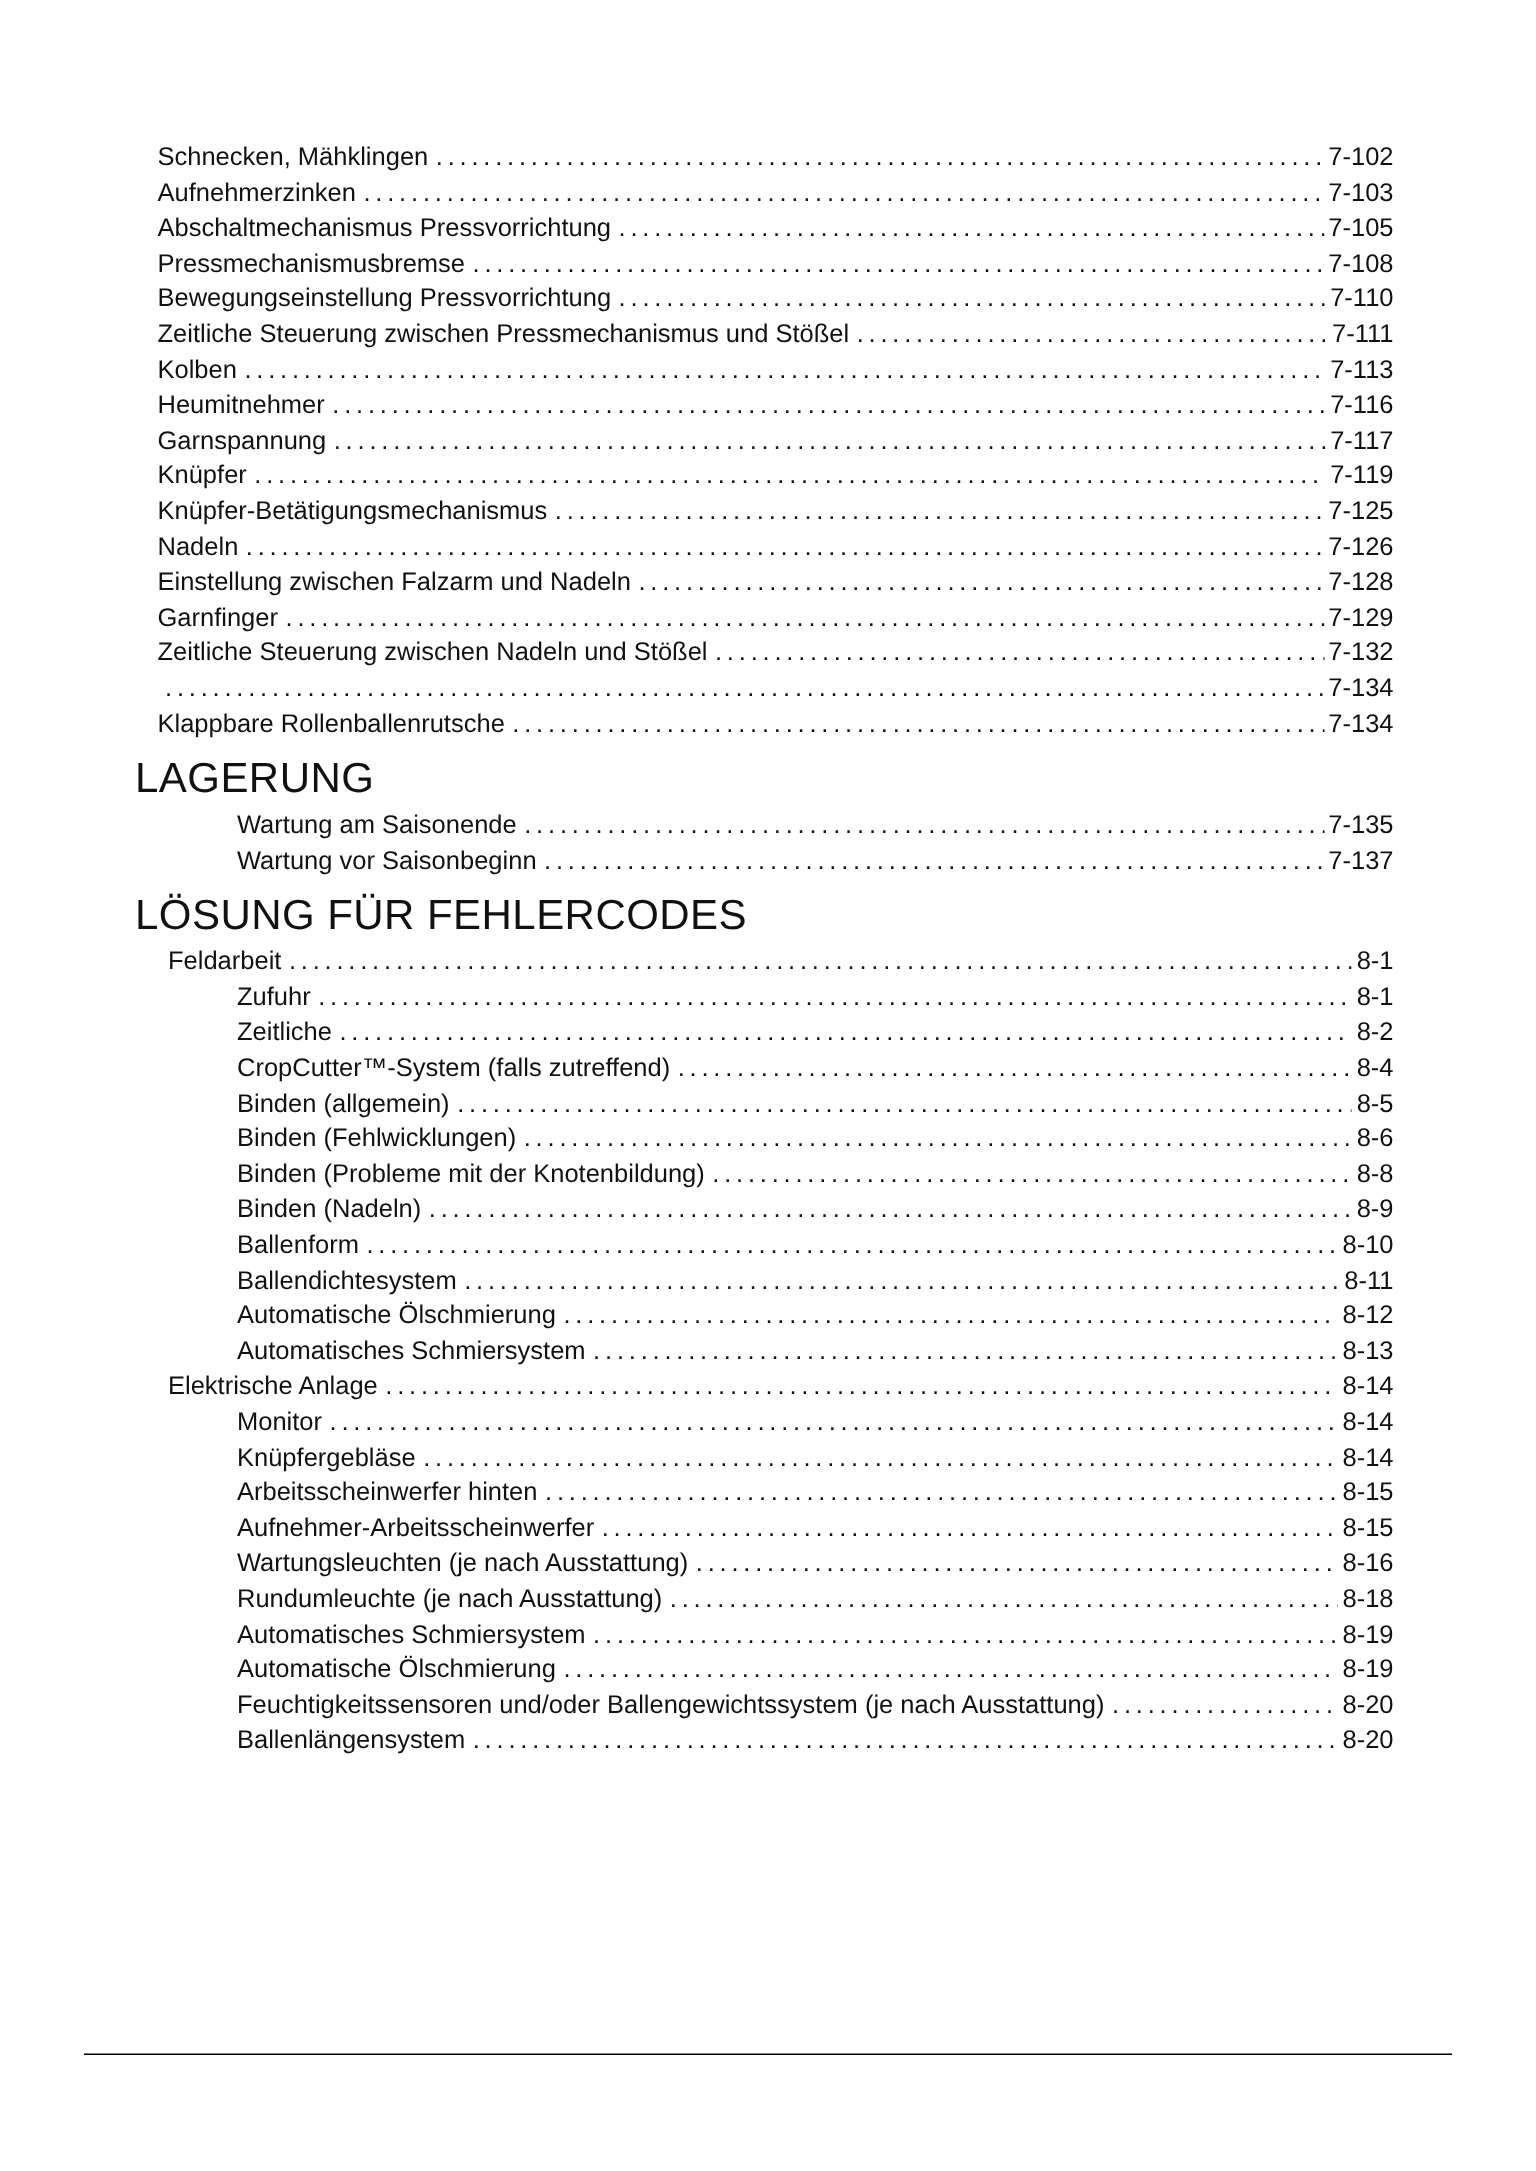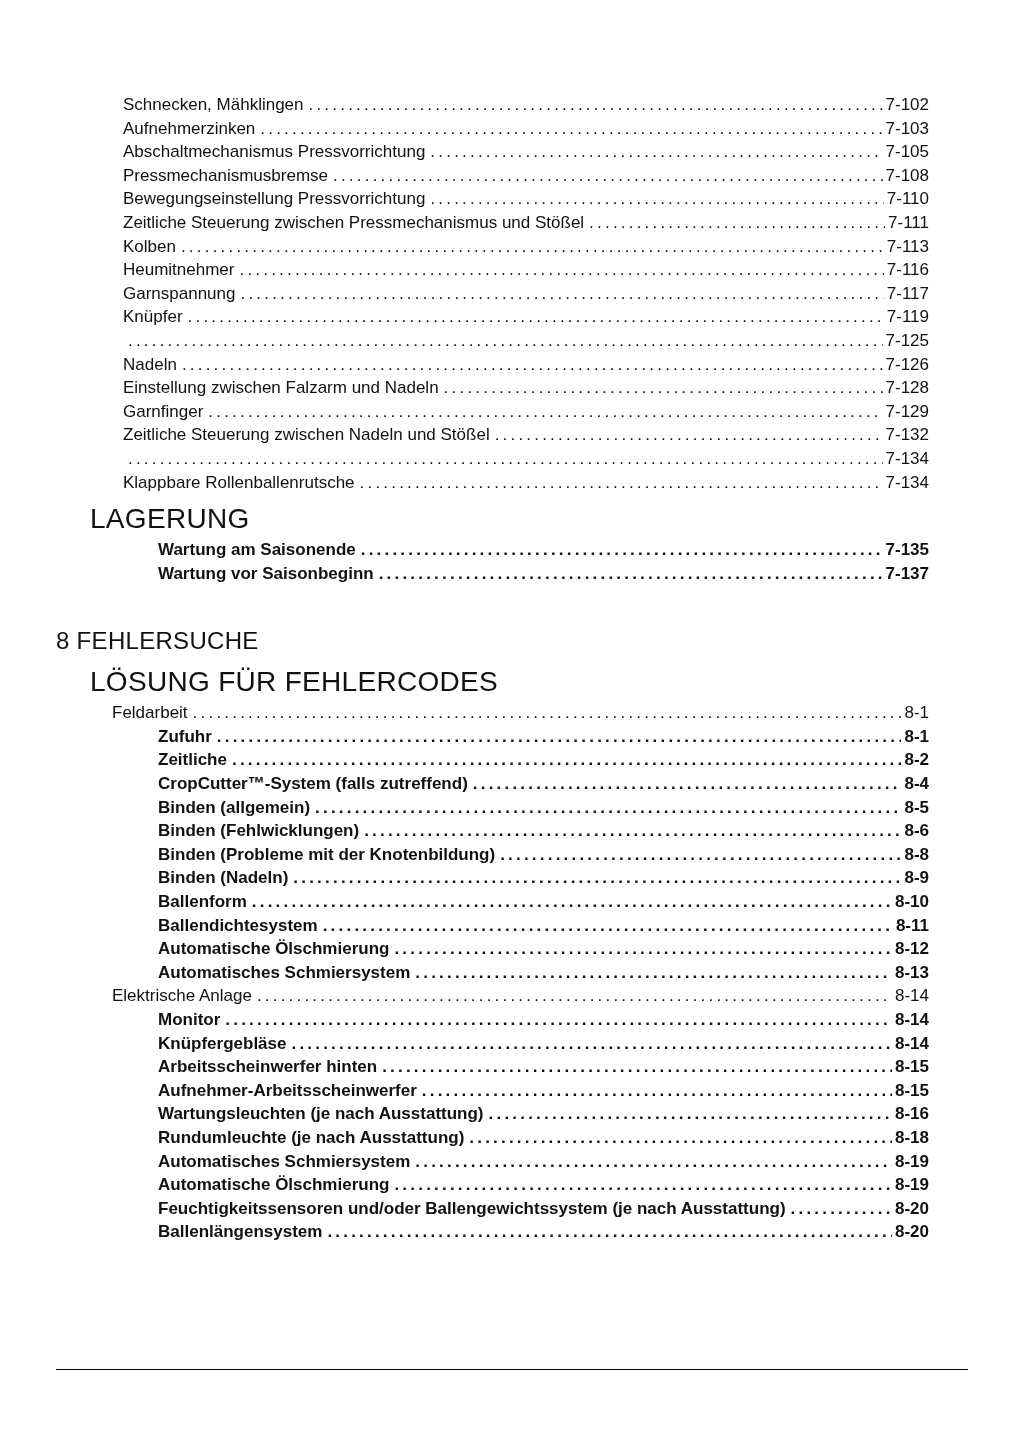--- a/index.html
+++ b/index.html
@@ -17,23 +17,23 @@
     top: 93px;
     left: 56px;
     right: 95px;
   }
   .toc-line {
     display: flex;
     align-items: baseline;
     line-height: 23.6px;
     font-size: 17px;
   }
-  .indent-1 { margin-left: 67px; }
+  .indent-1 { margin-left: 49px; }
   .indent-2 { margin-left: 56px; }
-  .indent-3 { margin-left: 102px; font-weight: bold; }
+  .indent-3 { margin-left: 102px; }
   .toc-label { white-space: nowrap; }
   .toc-dots {
     flex: 1 1 auto;
     overflow: hidden;
     white-space: nowrap;
     margin: 0 3px 0 5px;
     min-width: 10px;
   }
   .toc-dots::after {
     content: "................................................................................................................................................................";
@@ -109,20 +109,21 @@
       <span class="toc-label">Garnspannung</span>
       <span class="toc-dots"></span>
       <span class="toc-page">7-117</span>
     </div>
     <div class="toc-line indent-1">
       <span class="toc-label">Knüpfer</span>
       <span class="toc-dots"></span>
       <span class="toc-page">7-119</span>
     </div>
     <div class="toc-line indent-1">
+      <span class="toc-label">Knüpfer-Betätigungsmechanismus</span>
       <span class="toc-dots"></span>
       <span class="toc-page">7-125</span>
     </div>
     <div class="toc-line indent-1">
       <span class="toc-label">Nadeln</span>
       <span class="toc-dots"></span>
       <span class="toc-page">7-126</span>
     </div>
     <div class="toc-line indent-1">
       <span class="toc-label">Einstellung zwischen Falzarm und Nadeln</span>
@@ -152,21 +153,20 @@
     <div class="toc-line indent-3">
       <span class="toc-label">Wartung am Saisonende</span>
       <span class="toc-dots"></span>
       <span class="toc-page">7-135</span>
     </div>
     <div class="toc-line indent-3">
       <span class="toc-label">Wartung vor Saisonbeginn</span>
       <span class="toc-dots"></span>
       <span class="toc-page">7-137</span>
     </div>
-    <div class="h-chapter">8 FEHLERSUCHE</div>
     <div class="h-section">LÖSUNG FÜR FEHLERCODES</div>
     <div class="toc-line indent-2">
       <span class="toc-label">Feldarbeit</span>
       <span class="toc-dots"></span>
       <span class="toc-page">8-1</span>
     </div>
     <div class="toc-line indent-3">
       <span class="toc-label">Zufuhr</span>
       <span class="toc-dots"></span>
       <span class="toc-page">8-1</span>

